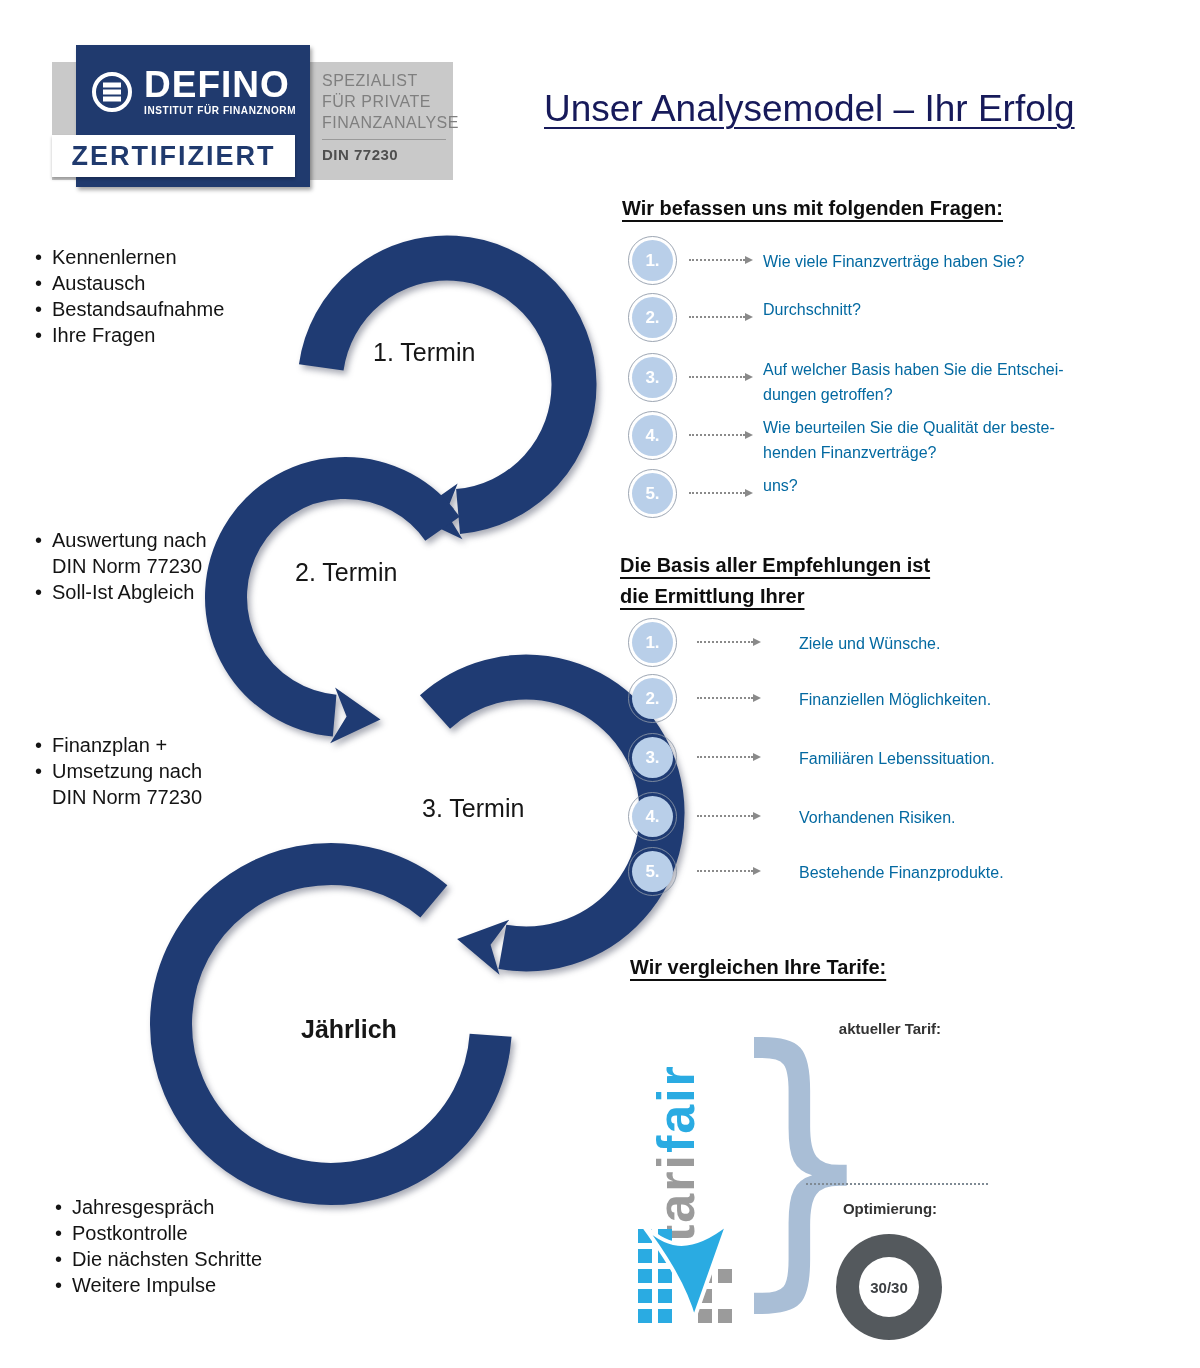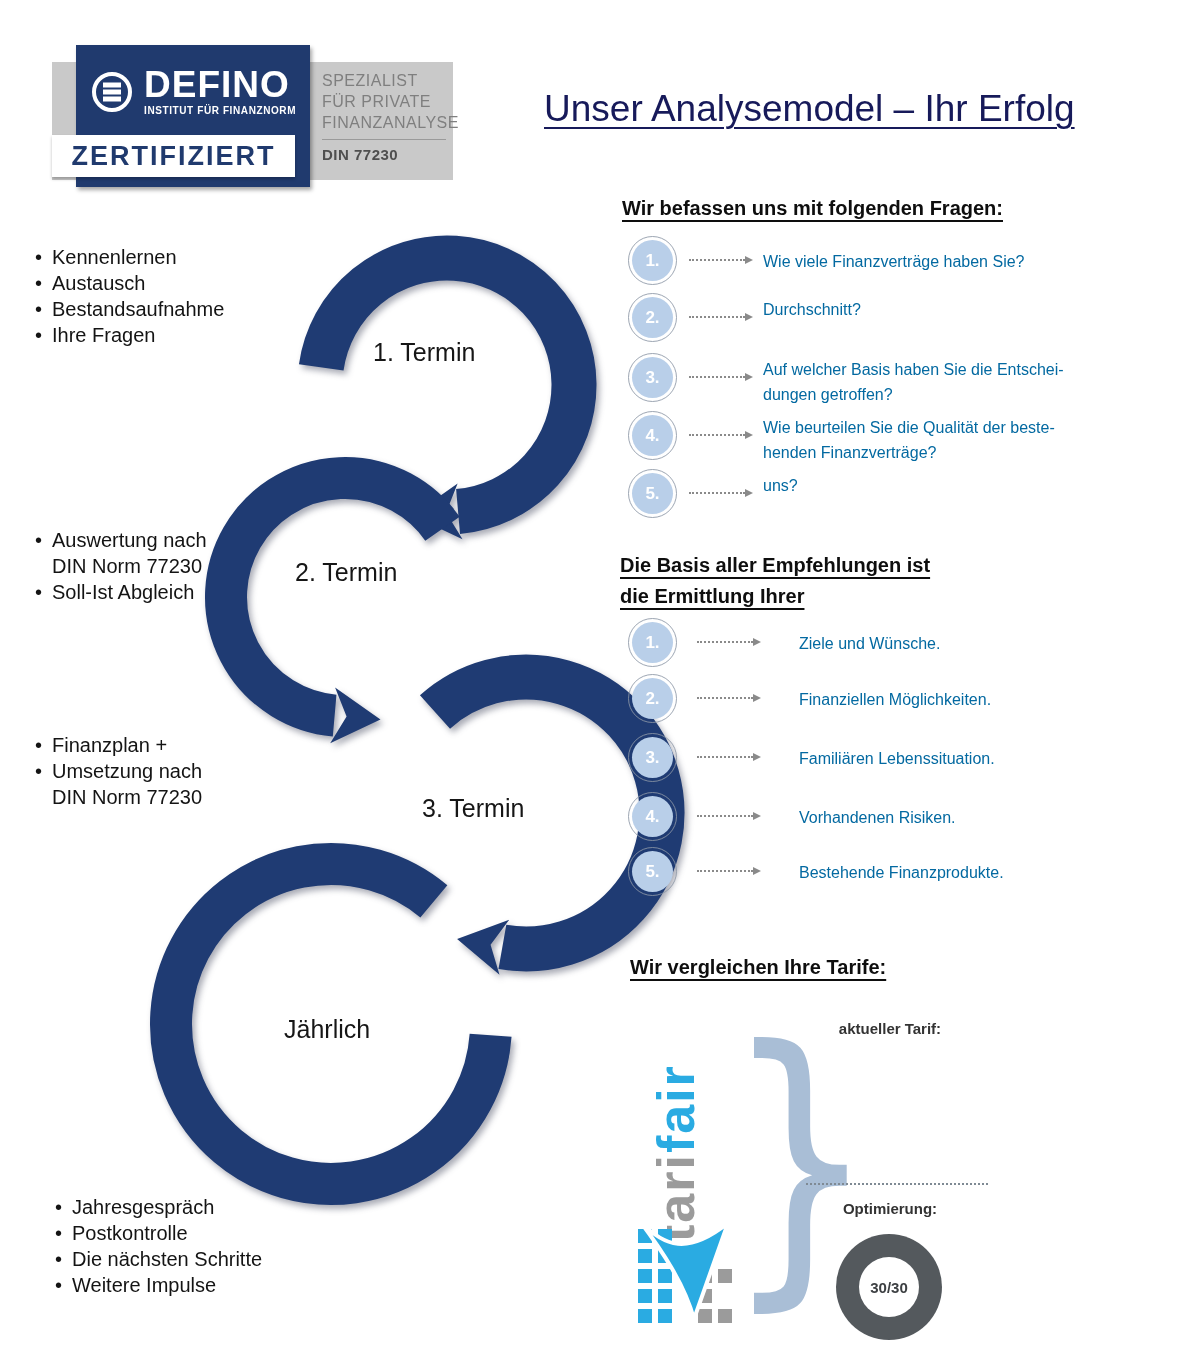--- a/index.html
+++ b/index.html
@@ -112,21 +112,21 @@
     <path stroke-width="42" d="M 442.47909327039 528.7444040742255 A 119 119 0 1 0 334.62846661302865 715.5471690729178"></path>
     <polygon points="380.45342272524897,719.55633323931 330.1957164199107,743.2663091339913 346.5828029901296,716.5930379858896 335.0764380137796,687.4794060408536"></polygon>
     <path stroke-width="45" d="M 434.9982375351953 711.9323037350744 A 136 136 0 1 1 502.3838478372975 946.9338544096603"></path>
     <polygon points="457.0826911987359,938.9460382369815 509.2156123179959,919.7065336806522 490.56615480115096,944.8500762776571 499.49131436864786,974.855767849336"></polygon>
     <path stroke-width="42" d="M 490.6102480415719 1035.16103579906 A 160 160 0 1 1 433.8460175498463 901.4328891009635"></path>
   </svg>
 
   <div class="stage-label" style="left:373px;top:338px;">1. Termin</div>
   <div class="stage-label" style="left:283px;top:558px;margin-left:12px;">2. Termin</div>
   <div class="stage-label" style="left:422px;top:794px;">3. Termin</div>
-  <div class="stage-label" style="left:284px;top:1015px;">Jährlich</div>
+  <div class="stage-label" style="left:301px;top:1015px;font-weight:bold;">Jährlich</div>
 
   <div class="blist" style="left:35px;top:244px;">
     <div class="bl dot"><span>Kennenlernen</span></div>
     <div class="bl dot"><span>Austausch</span></div>
     <div class="bl dot"><span>Bestandsaufnahme</span></div>
     <div class="bl dot"><span>Ihre Fragen</span></div>
   </div>
   <div class="blist" style="left:35px;top:527px;">
     <div class="bl dot"><span>Auswertung nach</span></div>
     <div class="bl"><span>DIN Norm 77230</span></div>

